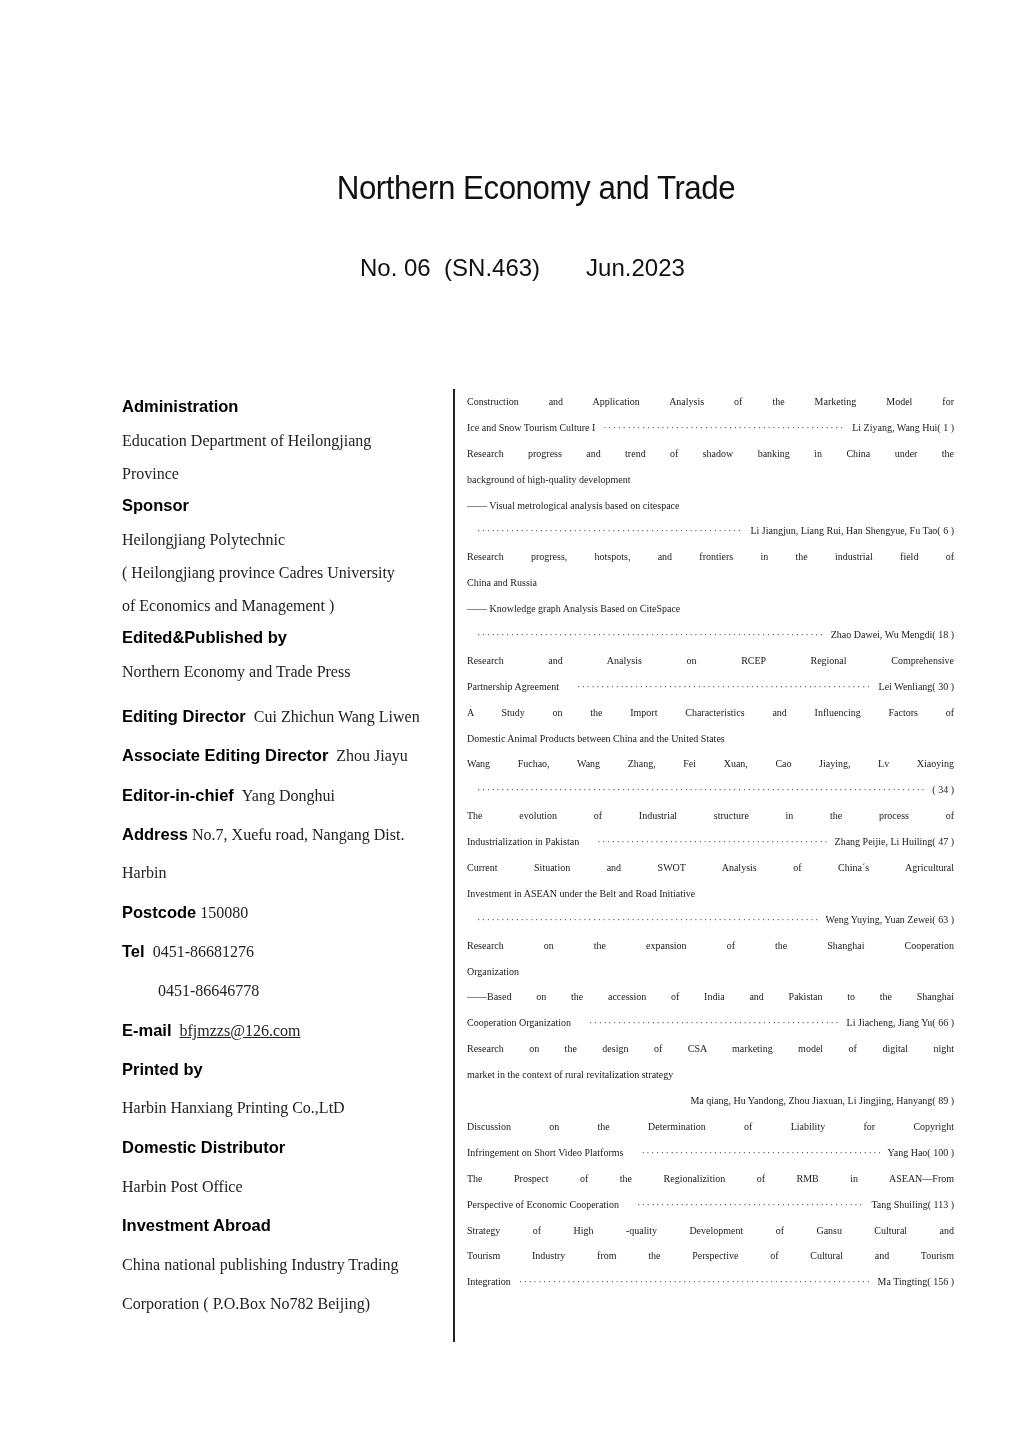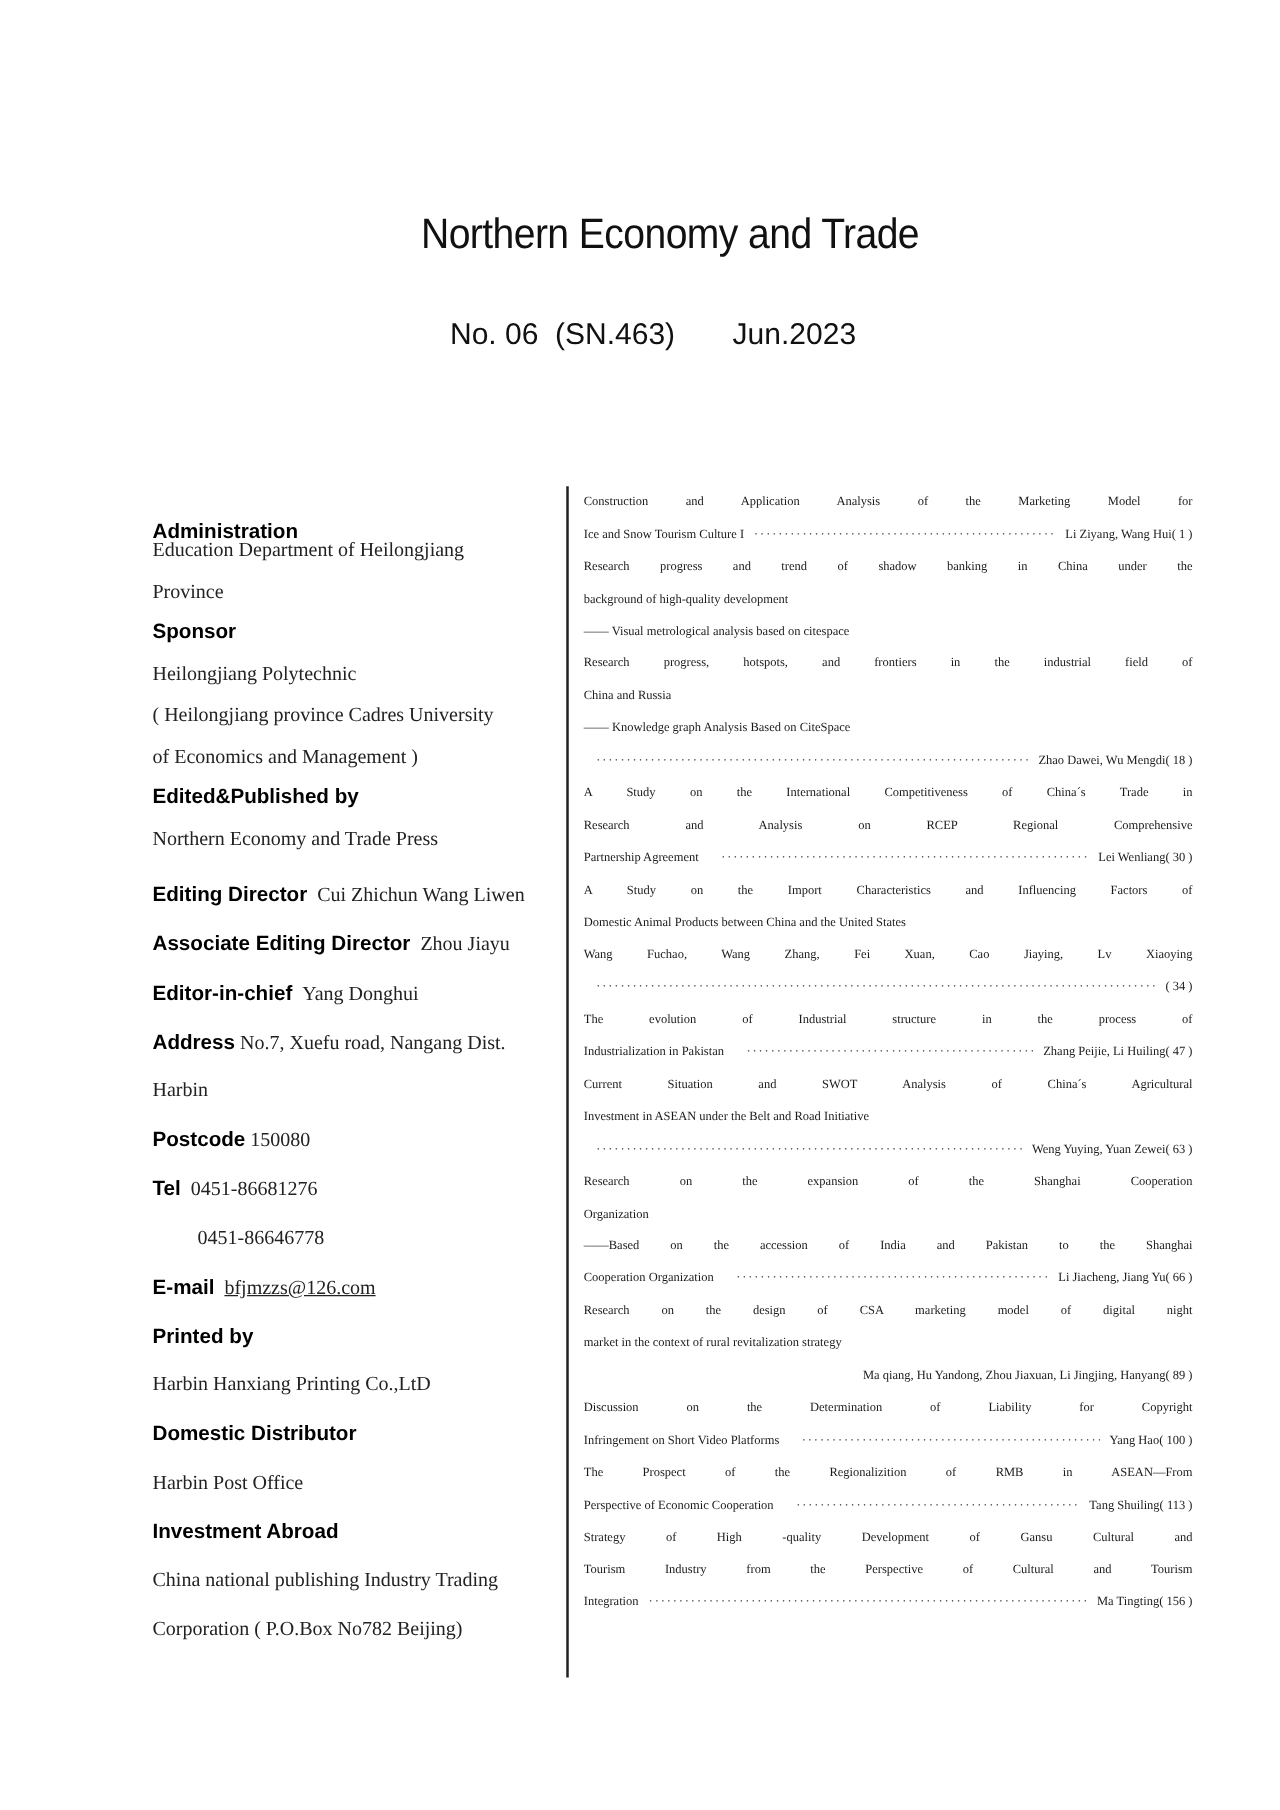--- a/index.html
+++ b/index.html
@@ -29,21 +29,21 @@
   .line .auth { white-space: nowrap; }
   .line .lead { white-space: nowrap; }
 </style>
 </head>
 <body>
 
 <div class="title">Northern Economy and Trade</div>
 <div class="issue"><span>No. 06  (SN.463)</span><span class="date">Jun.2023</span></div>
 
 <div class="left">
-  <div class="row h" style="top:416px">Administration</div>
+  <div class="row h" style="top:397px">Administration</div>
   <div class="row" style="top:432px">Education Department of Heilongjiang</div>
   <div class="row" style="top:465px">Province</div>
   <div class="row h" style="top:496px">Sponsor</div>
   <div class="row" style="top:531px">Heilongjiang Polytechnic</div>
   <div class="row" style="top:564px">( Heilongjiang province Cadres University</div>
   <div class="row" style="top:597px">of Economics and Management )</div>
   <div class="row h" style="top:628px">Edited&amp;Published by</div>
   <div class="row" style="top:663px">Northern Economy and Trade Press</div>
 
   <div class="row" style="top:707px"><span class="lbl">Editing Director</span><span>Cui Zhichun Wang Liwen</span></div>
@@ -69,28 +69,31 @@
 <div class="toc">
   <div class="line j">Construction and Application Analysis of the Marketing Model for</div>
   <div class="line">
       <span class="lead">Ice and Snow Tourism Culture I</span>
       <span class="dots"></span>
       <span class="auth">Li Ziyang, Wang Hui( 1 )</span>
     </div>
   <div class="line j">Research progress and trend of shadow banking in China under the</div>
   <div class="line">background of high-quality development</div>
   <div class="line">—— Visual metrological analysis based on citespace</div>
+  <div class="line">
+      <span class="dots" style="margin-left:10px"></span>
+      <span class="auth">Li Jiangjun, Liang Rui, Han Shengyue, Fu Tao( 6 )</span>
+    </div>
   <div class="line j">Research progress, hotspots, and frontiers in the industrial field of</div>
   <div class="line">China and Russia</div>
   <div class="line">—— Knowledge graph Analysis Based on CiteSpace</div>
   <div class="line">
       <span class="dots" style="margin-left:10px"></span>
       <span class="auth">Zhao Dawei, Wu Mengdi( 18 )</span>
     </div>
-  <div class="line j">A Study on the International Competitiveness of China´s Trade in</div>
   <div class="line j">Research and Analysis on RCEP Regional Comprehensive</div>
   <div class="line">
       <span class="lead">Partnership Agreement</span>
       <span class="dots" style="margin-left:18px"></span>
       <span class="auth">Lei Wenliang( 30 )</span>
     </div>
   <div class="line j">A Study on the Import Characteristics and Influencing Factors of</div>
   <div class="line">Domestic Animal Products between China and the United States</div>
   <div class="line j">Wang Fuchao, Wang Zhang, Fei Xuan, Cao Jiaying, Lv Xiaoying</div>
   <div class="line">

